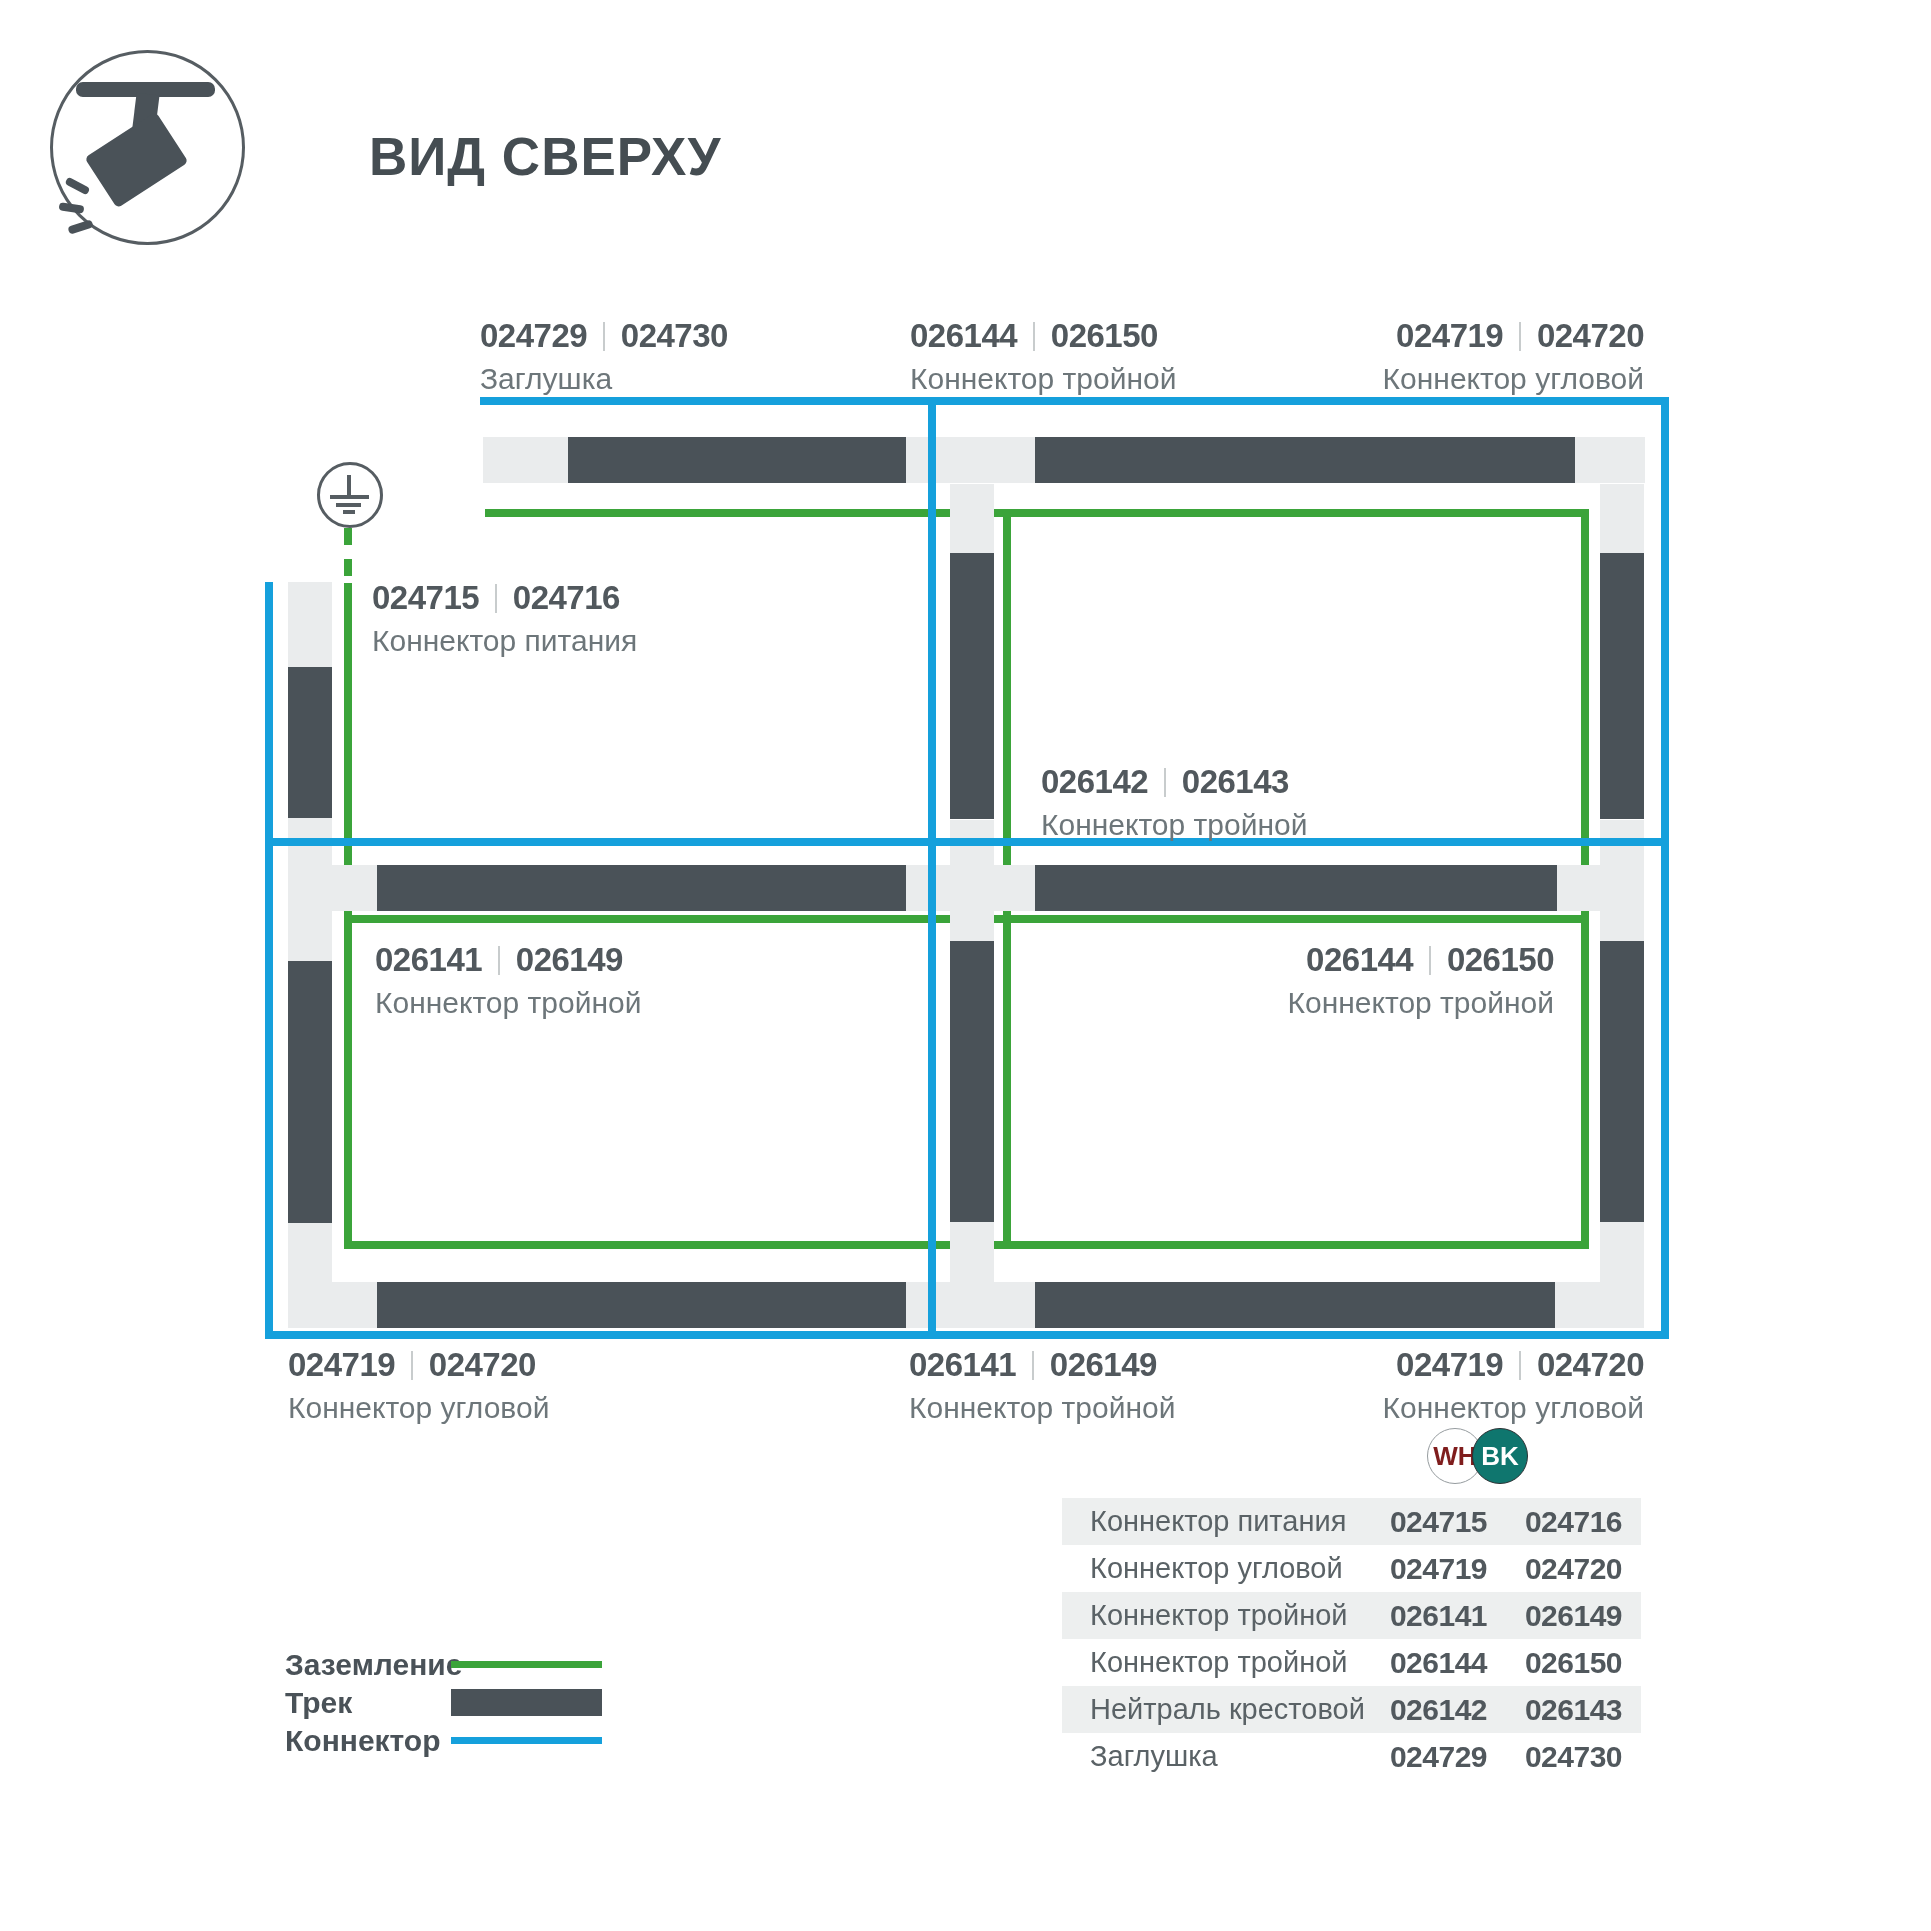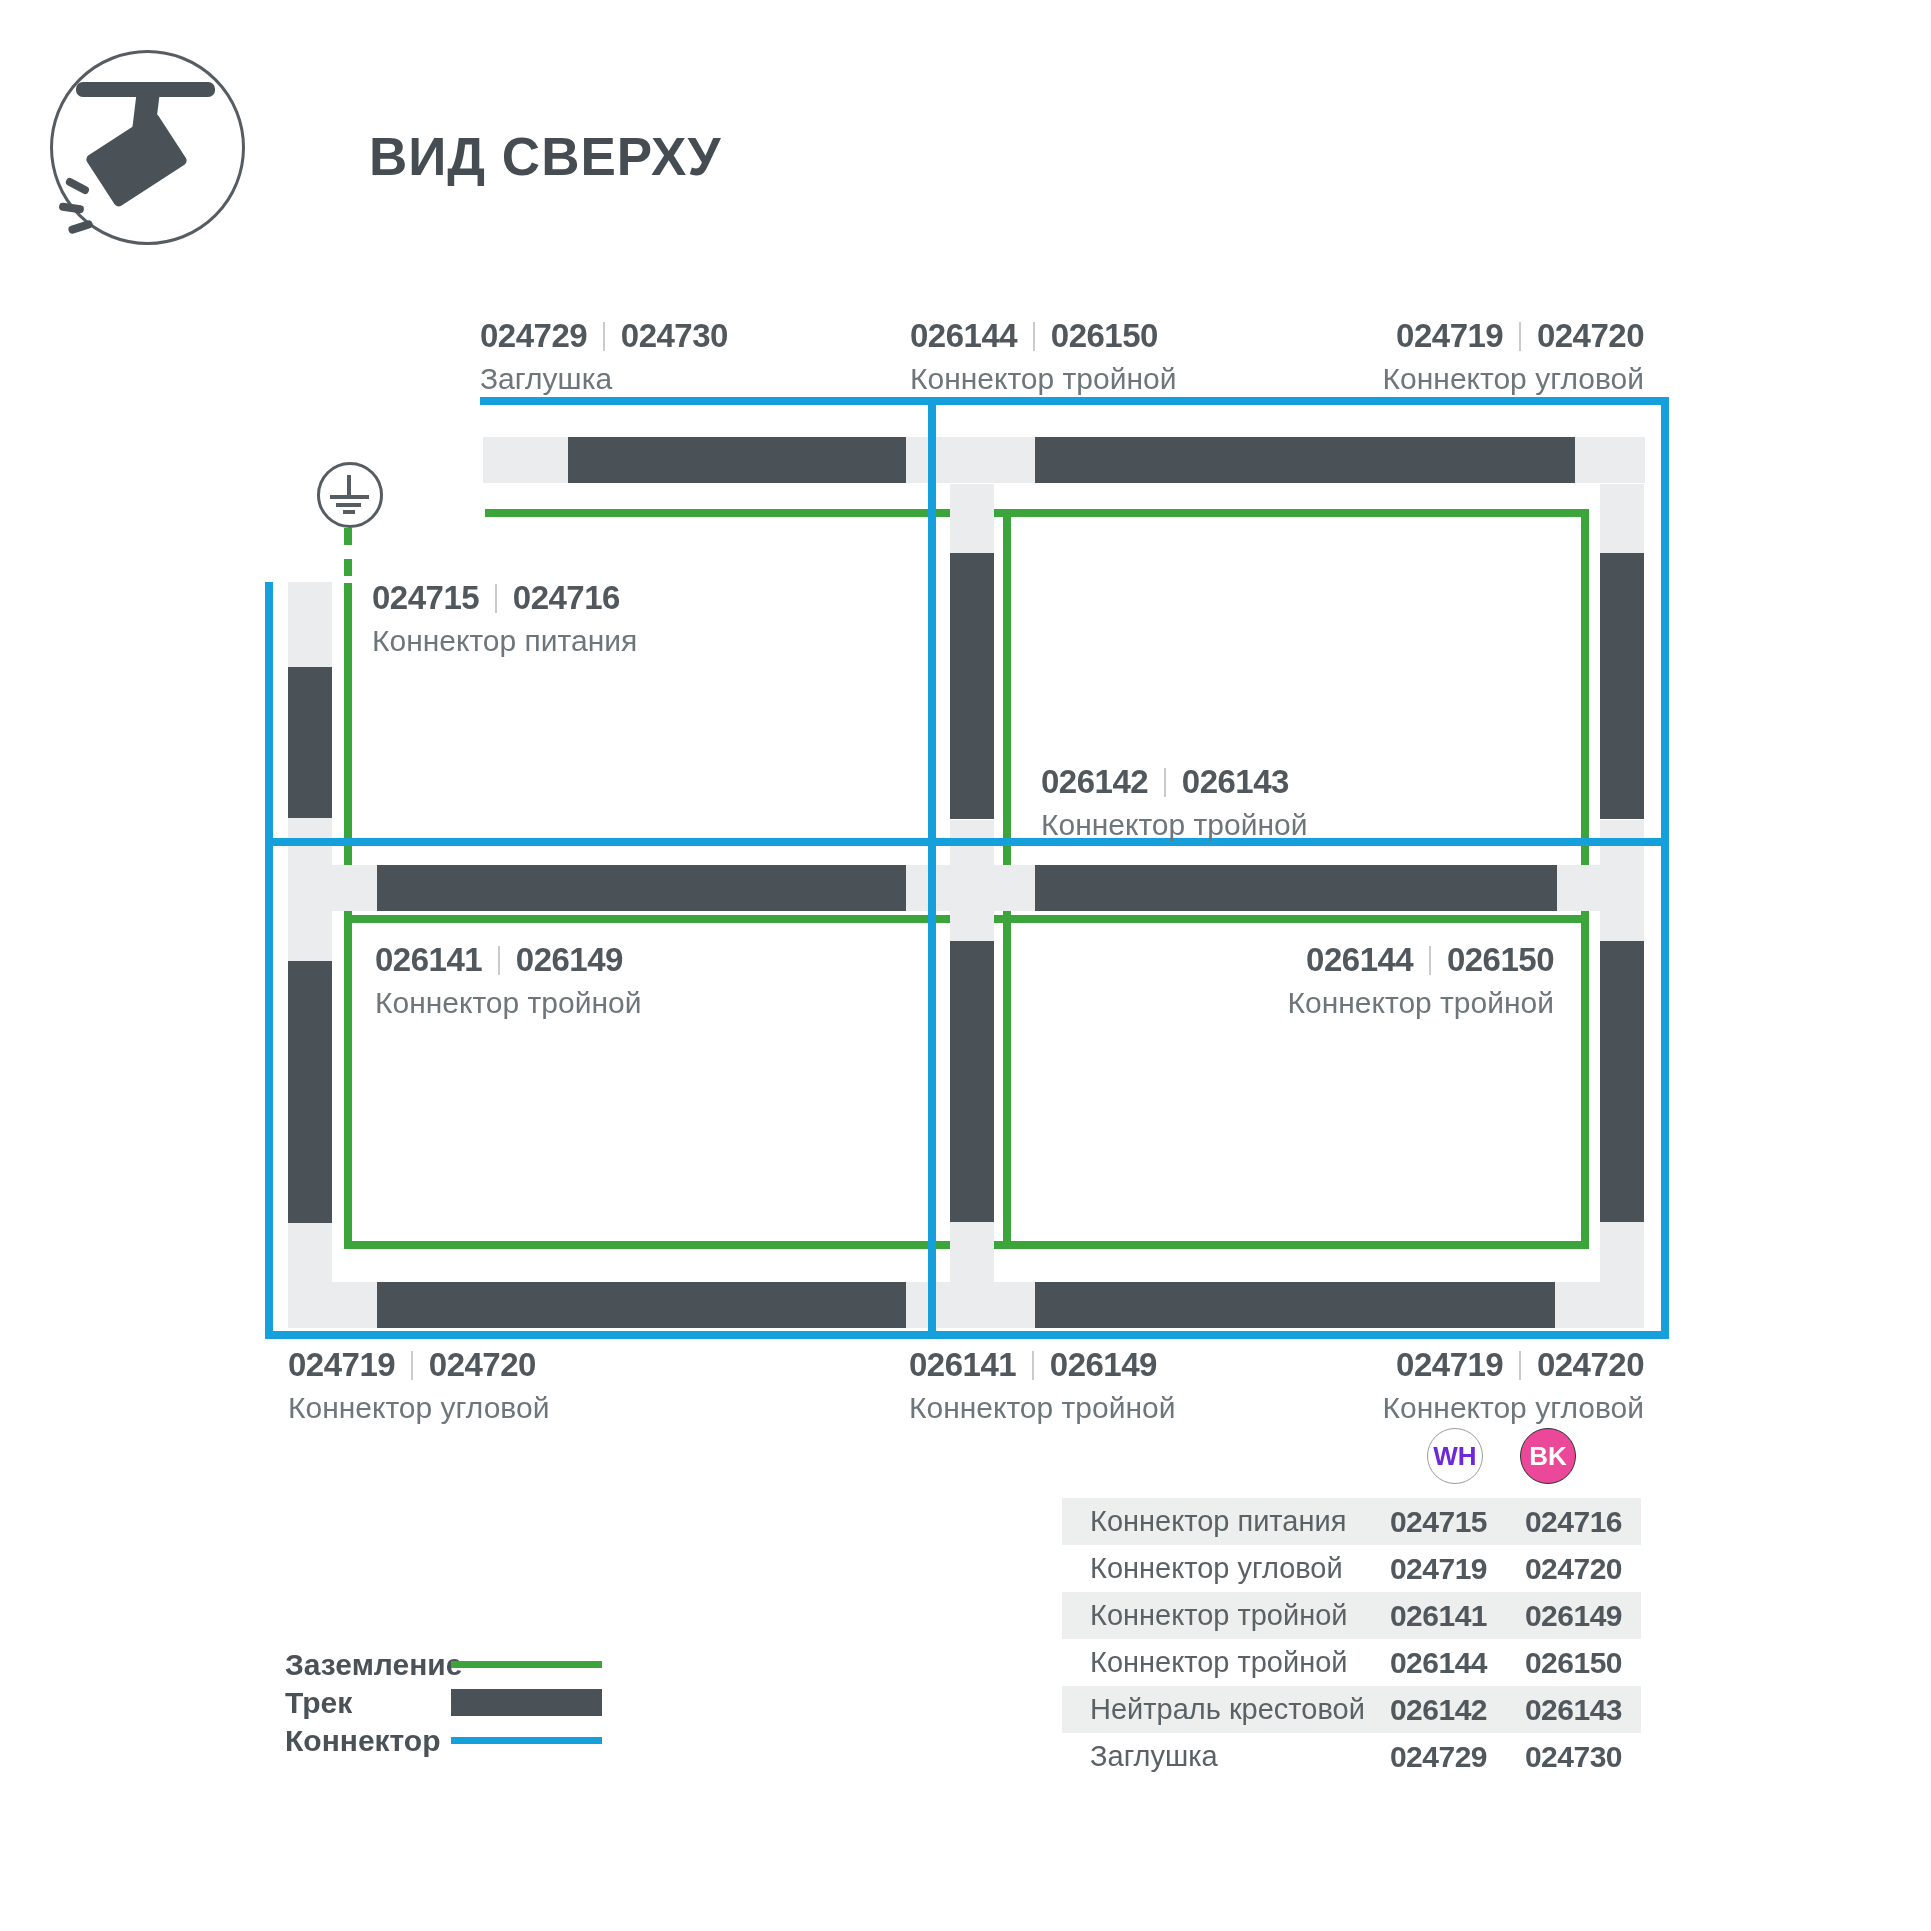--- a/index.html
+++ b/index.html
@@ -30,22 +30,22 @@
   
   .legend-row{position:absolute;left:285px;height:39px;display:flex;align-items:center;z-index:4;}
   .legend-row .ltext{width:166px;font-size:30px;font-weight:700;color:#4a5258;}
   .sw{width:151px;}
   .sw-line-g{height:7.7px;background:#3ba43a;}
   .sw-bar{height:27px;background:#4a5258;}
   .sw-line-b{height:7.7px;background:#15a0dc;}
   
   .col-badge{position:absolute;width:54px;height:54px;border-radius:50%;display:flex;align-items:center;
              justify-content:center;font-size:26px;font-weight:700;z-index:4;top:1428px;}
-  .badge-wh{left:1427px;background:#fff;border:1.9px solid #969c9f;color:#6d28d9;}
-  .badge-bk{left:1520px;background:#ec4899;color:#fff;border:1.9px solid #2d3134;}
+  .badge-wh{left:1427px;background:#fff;border:1.9px solid #969c9f;color:#7f1d1d;}
+  .badge-bk{left:1472px;background:#0f766e;color:#fff;border:1.9px solid #2d3134;}
   .ptable{position:absolute;left:1062px;top:1498px;width:579px;z-index:4;}
   .prow{display:flex;align-items:center;height:47px;}
   .prow.odd{background:#edefef;}
   .prow .pname{flex:1;padding-left:28px;font-size:29px;color:#5a6266;}
   .prow .pnum{width:135px;text-align:center;font-size:30px;font-weight:700;color:#51585d;letter-spacing:-0.5px;}
 </style>
 </head>
 <body>
 
 <div id="canvas">

